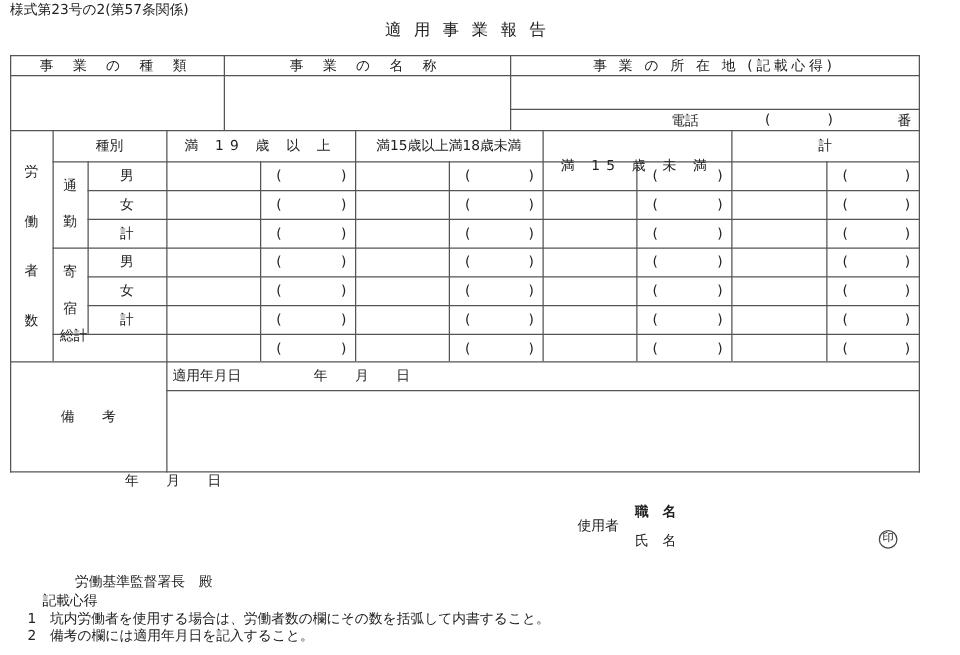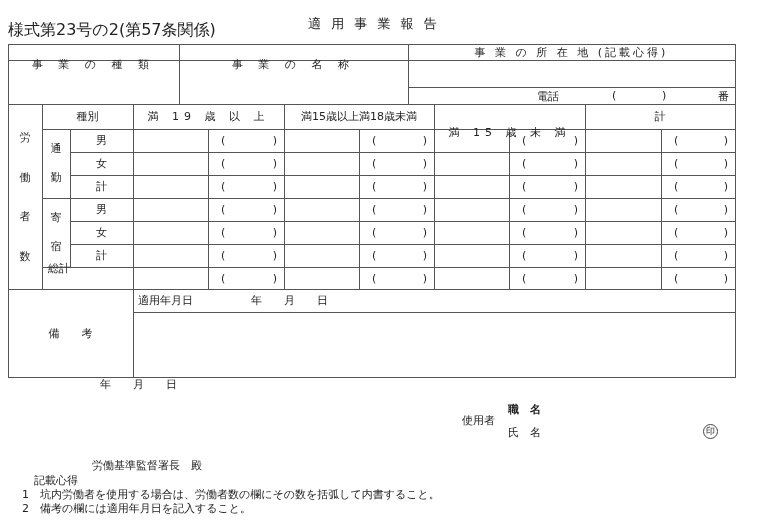--- a/index.html
+++ b/index.html
@@ -3,27 +3,27 @@
 <meta charset="utf-8">
 <style>
   html, body { margin:0; padding:0; background:#fff; }
   body { width:768px; height:524px; position:relative; overflow:hidden;
          font-family:"DejaVu Sans", "Liberation Sans", sans-serif; color:#222; font-size:11px; }
   .abs { position:absolute; white-space:nowrap; }
   .hl { position:absolute; height:1px; background:#555; }
   .vl { position:absolute; width:1px; background:#555; }
   .cell { position:absolute; display:flex; align-items:center; }
   .center { justify-content:center; }
-  .wide { letter-spacing:6px;margin-top:12px; }
+  .wide { letter-spacing:6px; }
   .vtext { position:absolute; display:flex; flex-direction:column; align-items:center; justify-content:space-around; }
 </style>
 </head>
 <body>
 
-<div class="abs" style="left:8px;top:0px;font-size:16px;margin-top:20px;">様式第23号の2(第57条関係)</div>
+<div class="abs" style="left:8px;top:0px;font-size:11px;">様式第23号の2(第57条関係)</div>
 <div class="abs" style="left:308px;top:15px;font-size:13px;letter-spacing:3px;">適 用 事 業 報 告</div>
 
 <div>
   <div class="hl" style="left:8px;top:44px;width:728px;"></div>
   <div class="hl" style="left:8px;top:60px;width:728px;"></div>
   <div class="hl" style="left:408px;top:87px;width:328px;"></div>
   <div class="vl" style="left:8px;top:44px;height:334px;"></div>
   <div class="vl" style="left:735px;top:44px;height:334px;"></div>
   <div class="vl" style="left:179px;top:44px;height:60px;"></div>
   <div class="vl" style="left:408px;top:44px;height:60px;"></div>
@@ -248,16 +248,16 @@
     <span style="margin-left:58px;">年　　月　　日</span>
   </div>
   <div class="cell" style="left:134px;top:313px;width:600px;height:63px;"></div>
 </div>
 
 <div class="abs" style="left:100px;top:377px;">年　　月　　日</div>
 <div class="abs" style="left:462px;top:413px;">使用者</div>
 <div class="abs" style="left:508px;top:402px;font-weight:bold;">職　名</div>
 <div class="abs" style="left:508px;top:425px;">氏　名</div>
 <div class="abs" style="left:703px;top:424px;width:13px;height:13px;border:1px solid #444;border-radius:50%;font-size:9px;text-align:center;line-height:13px;">印</div>
-<div class="abs" style="left:92px;top:458px;">労働基準監督署長　殿</div>
+<div class="abs" style="left:60px;top:458px;">労働基準監督署長　殿</div>
 <div class="abs" style="left:8px;top:473px;padding-left:26px;">記載心得</div>
 <div class="abs" style="left:22px;top:487px;">1　坑内労働者を使用する場合は、労働者数の欄にその数を括弧して内書すること。</div>
 <div class="abs" style="left:22px;top:501px;">2　備考の欄には適用年月日を記入すること。</div>
 
 </body></html>

